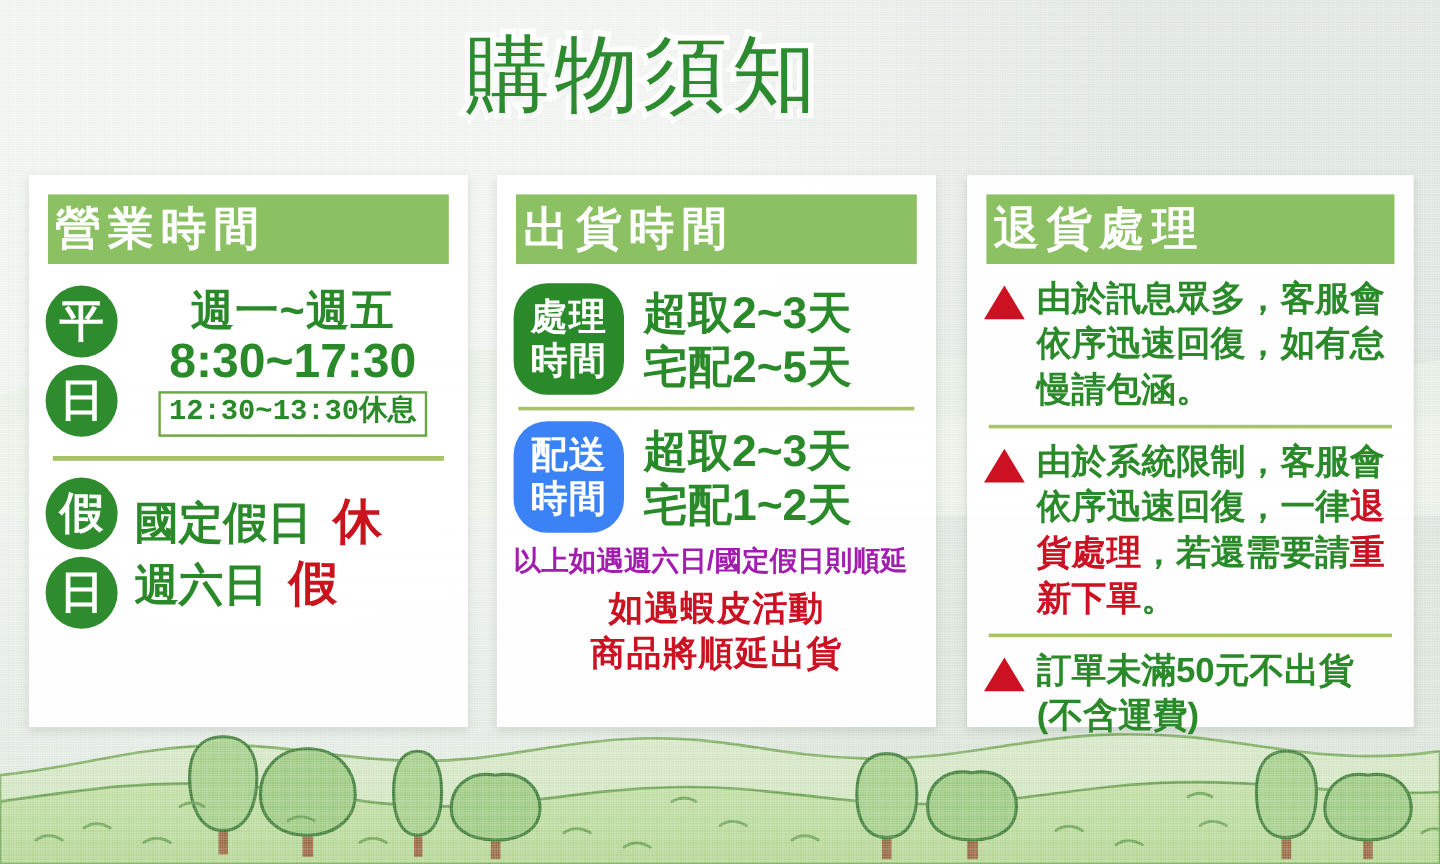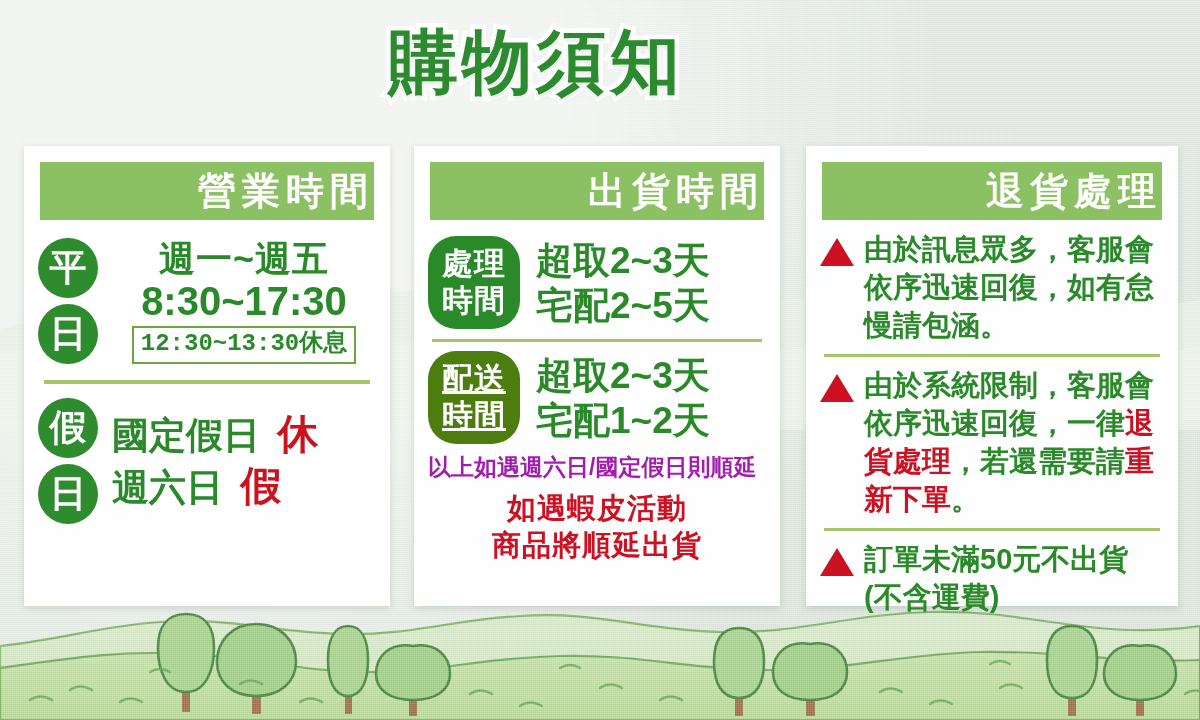--- a/index.html
+++ b/index.html
@@ -45,21 +45,21 @@
   }
 
   
   #title {
     position: absolute;
     left: 0; top: 20px;
     width: 1072px;
     text-align: center;
     font-size: 70px;
     line-height: 84px;
-    font-weight: bold;
+    font-weight: normal;
     letter-spacing: 4px;
     color: #2c8a2f;
     -webkit-text-stroke: 9px #ffffff;
     paint-order: stroke fill;
     text-shadow: 0 3px 5px rgba(0,0,0,.10);
   }
 
   
   .card {
     position: absolute;
@@ -73,21 +73,21 @@
 
   .card-header {
     margin: 16px 16px 0 16px;
     height: 58px;
     background: #8cc163;
     color: #ffffff;
     font-size: 38px;
     line-height: 58px;
     font-weight: bold;
     letter-spacing: 6px;
-    text-align: right;
+    text-align: left;
     text-indent: 6px;
   }
 
   .card-body {
     padding: 10px 14px 0 14px;
   }
 
   
   .circle-badge {
     width: 60px; height: 60px;
@@ -186,21 +186,21 @@
     color: #ffffff;
     font-weight: bold;
     font-size: 31px;
     line-height: 37px;
     text-align: center;
     padding: 9px 0 10px 0;
     flex: 0 0 auto;
     letter-spacing: 1px;
   }
   .sq-badge.green { background: #2a8a2a; }
-  .sq-badge.red   { background: #4d7c0f; text-decoration: underline; }
+  .sq-badge.red   { background: #3b82f6; }
   .sq-badge span { display: block; }
 
   .ship-row {
     display: flex;
     align-items: center;
     gap: 16px;
     margin-top: 6px;
   }
   .ship-lines {
     display: flex;

